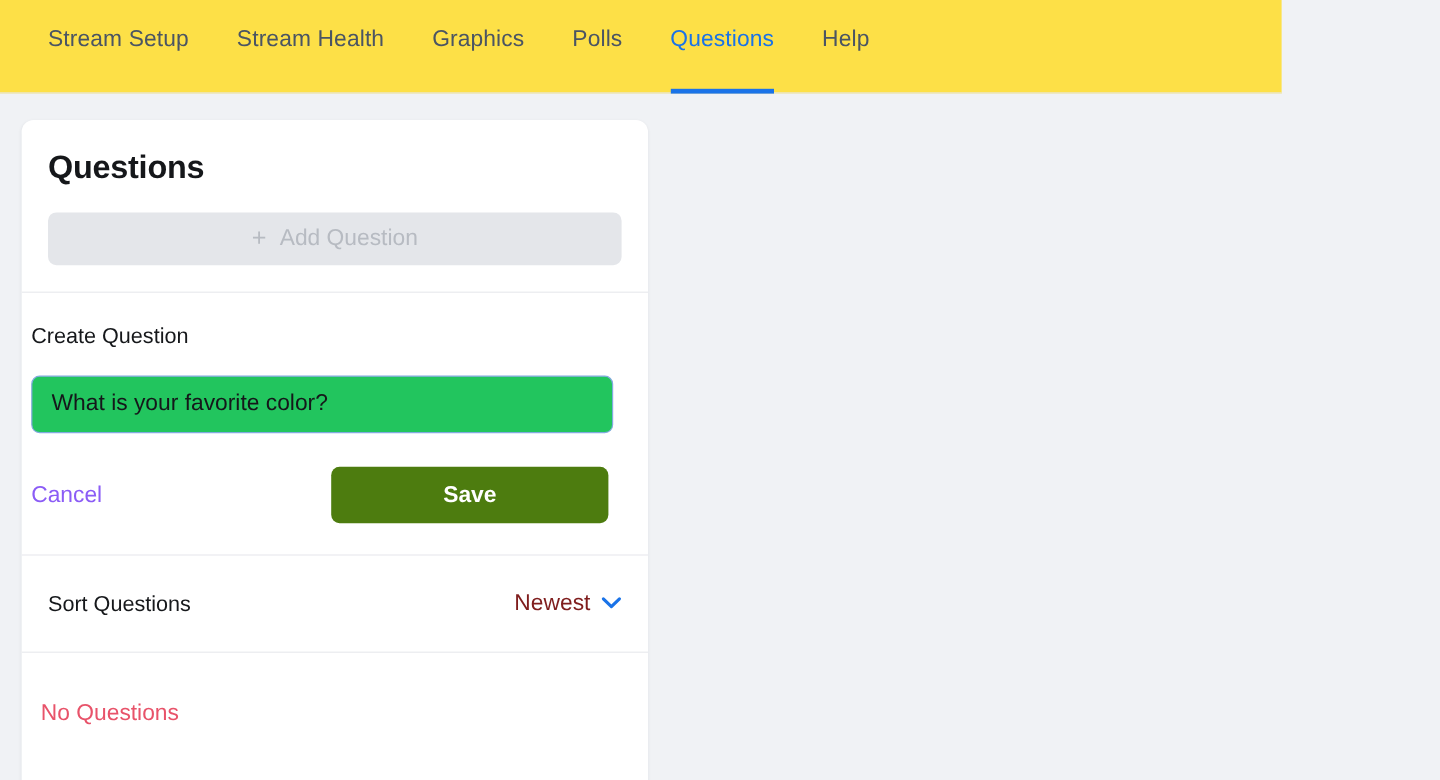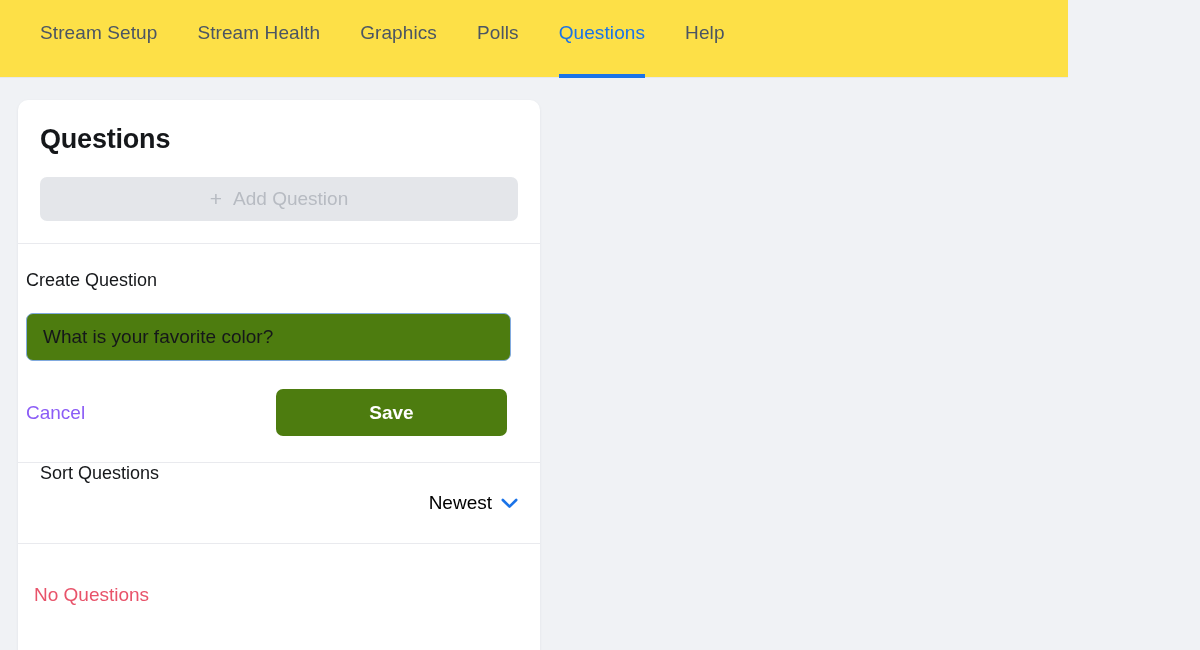--- a/index.html
+++ b/index.html
@@ -123,21 +123,21 @@
   .question-input {
     width: 485px;
     height: 48px;
     border: 1px solid #81aade;
     border-radius: 7px;
     padding: 0 16px;
     font-size: 19px;
     font-family: inherit;
     color: #15171a;
     outline: none;
-    background: #4d7c0f;
+    background: #22c55e;
   }
 
   .btn-row {
     display: flex;
     align-items: center;
     margin-top: 28px;
   }
 
   .cancel-btn {
     background: none;
@@ -162,33 +162,34 @@
     font-weight: bold;
     font-family: inherit;
     cursor: pointer;
   }
 
   
   .sort-block {
     padding: 0 22px;
     height: 80px;
     display: flex;
+    align-items: center;
     justify-content: space-between;
   }
 
   .sort-label {
     font-size: 18px;
     color: #16181b;
   }
 
   .sort-select {
     display: flex;
     align-items: center;
     gap: 9px;
-    color: #000000;
+    color: #7f1d1d;
     font-size: 19px;
     cursor: pointer;
     background: none;
     border: none;
     font-family: inherit;
   }
   .chev { display: block; }
 
   
   .empty-block {

